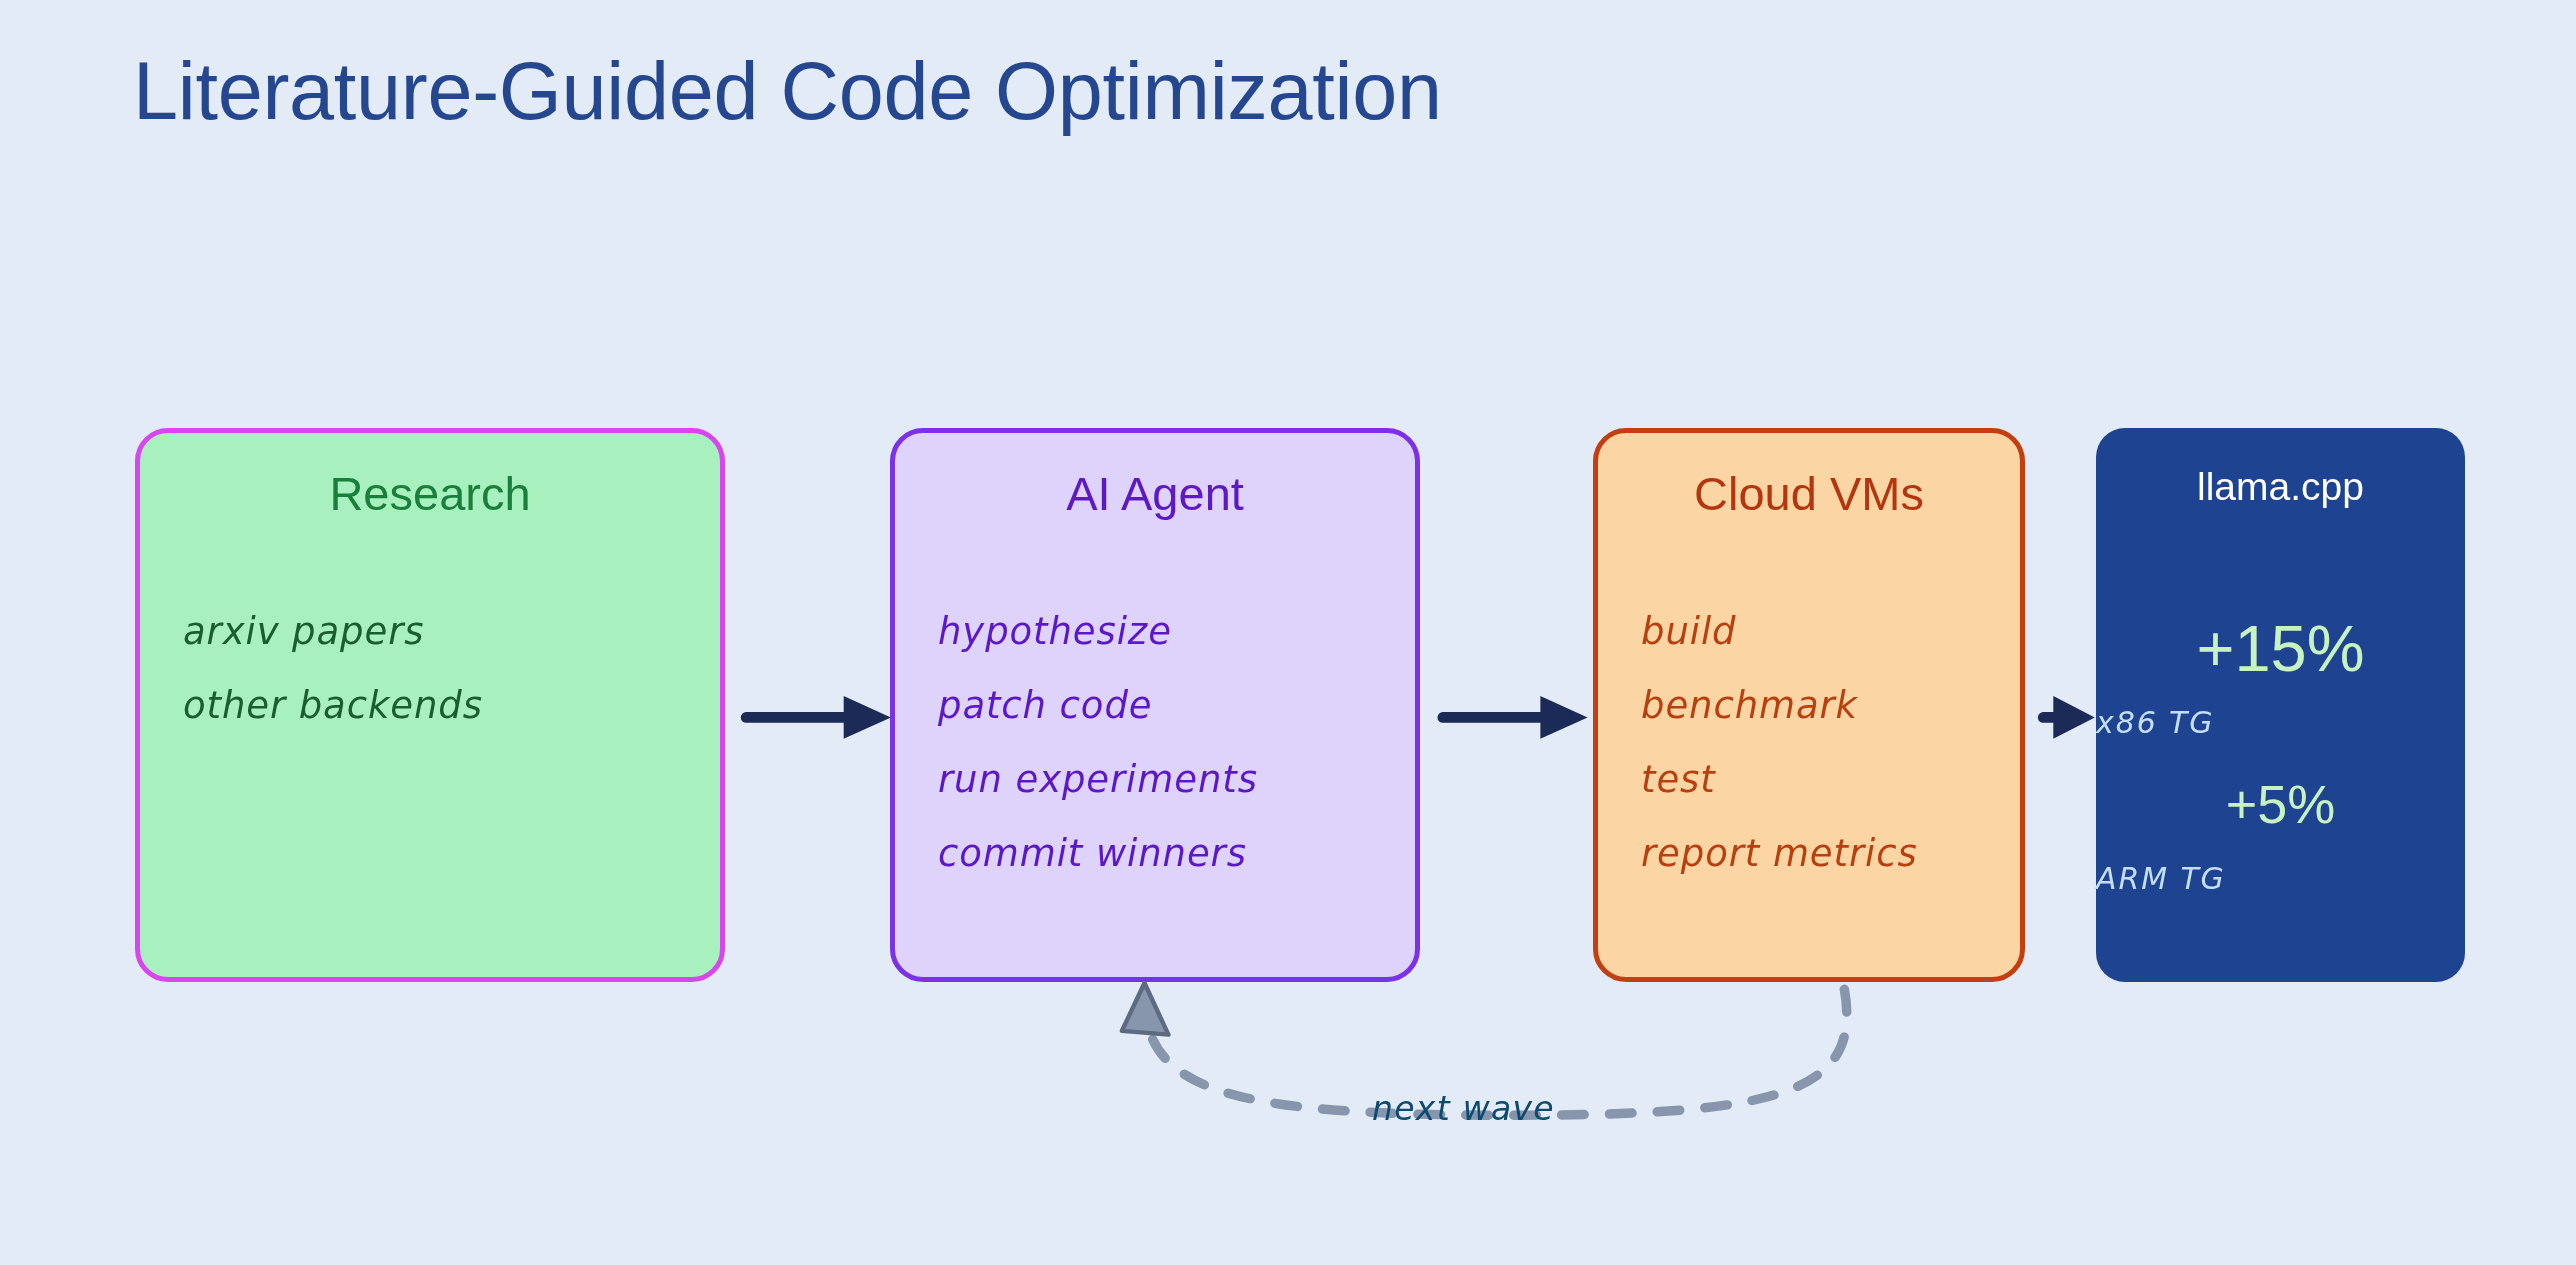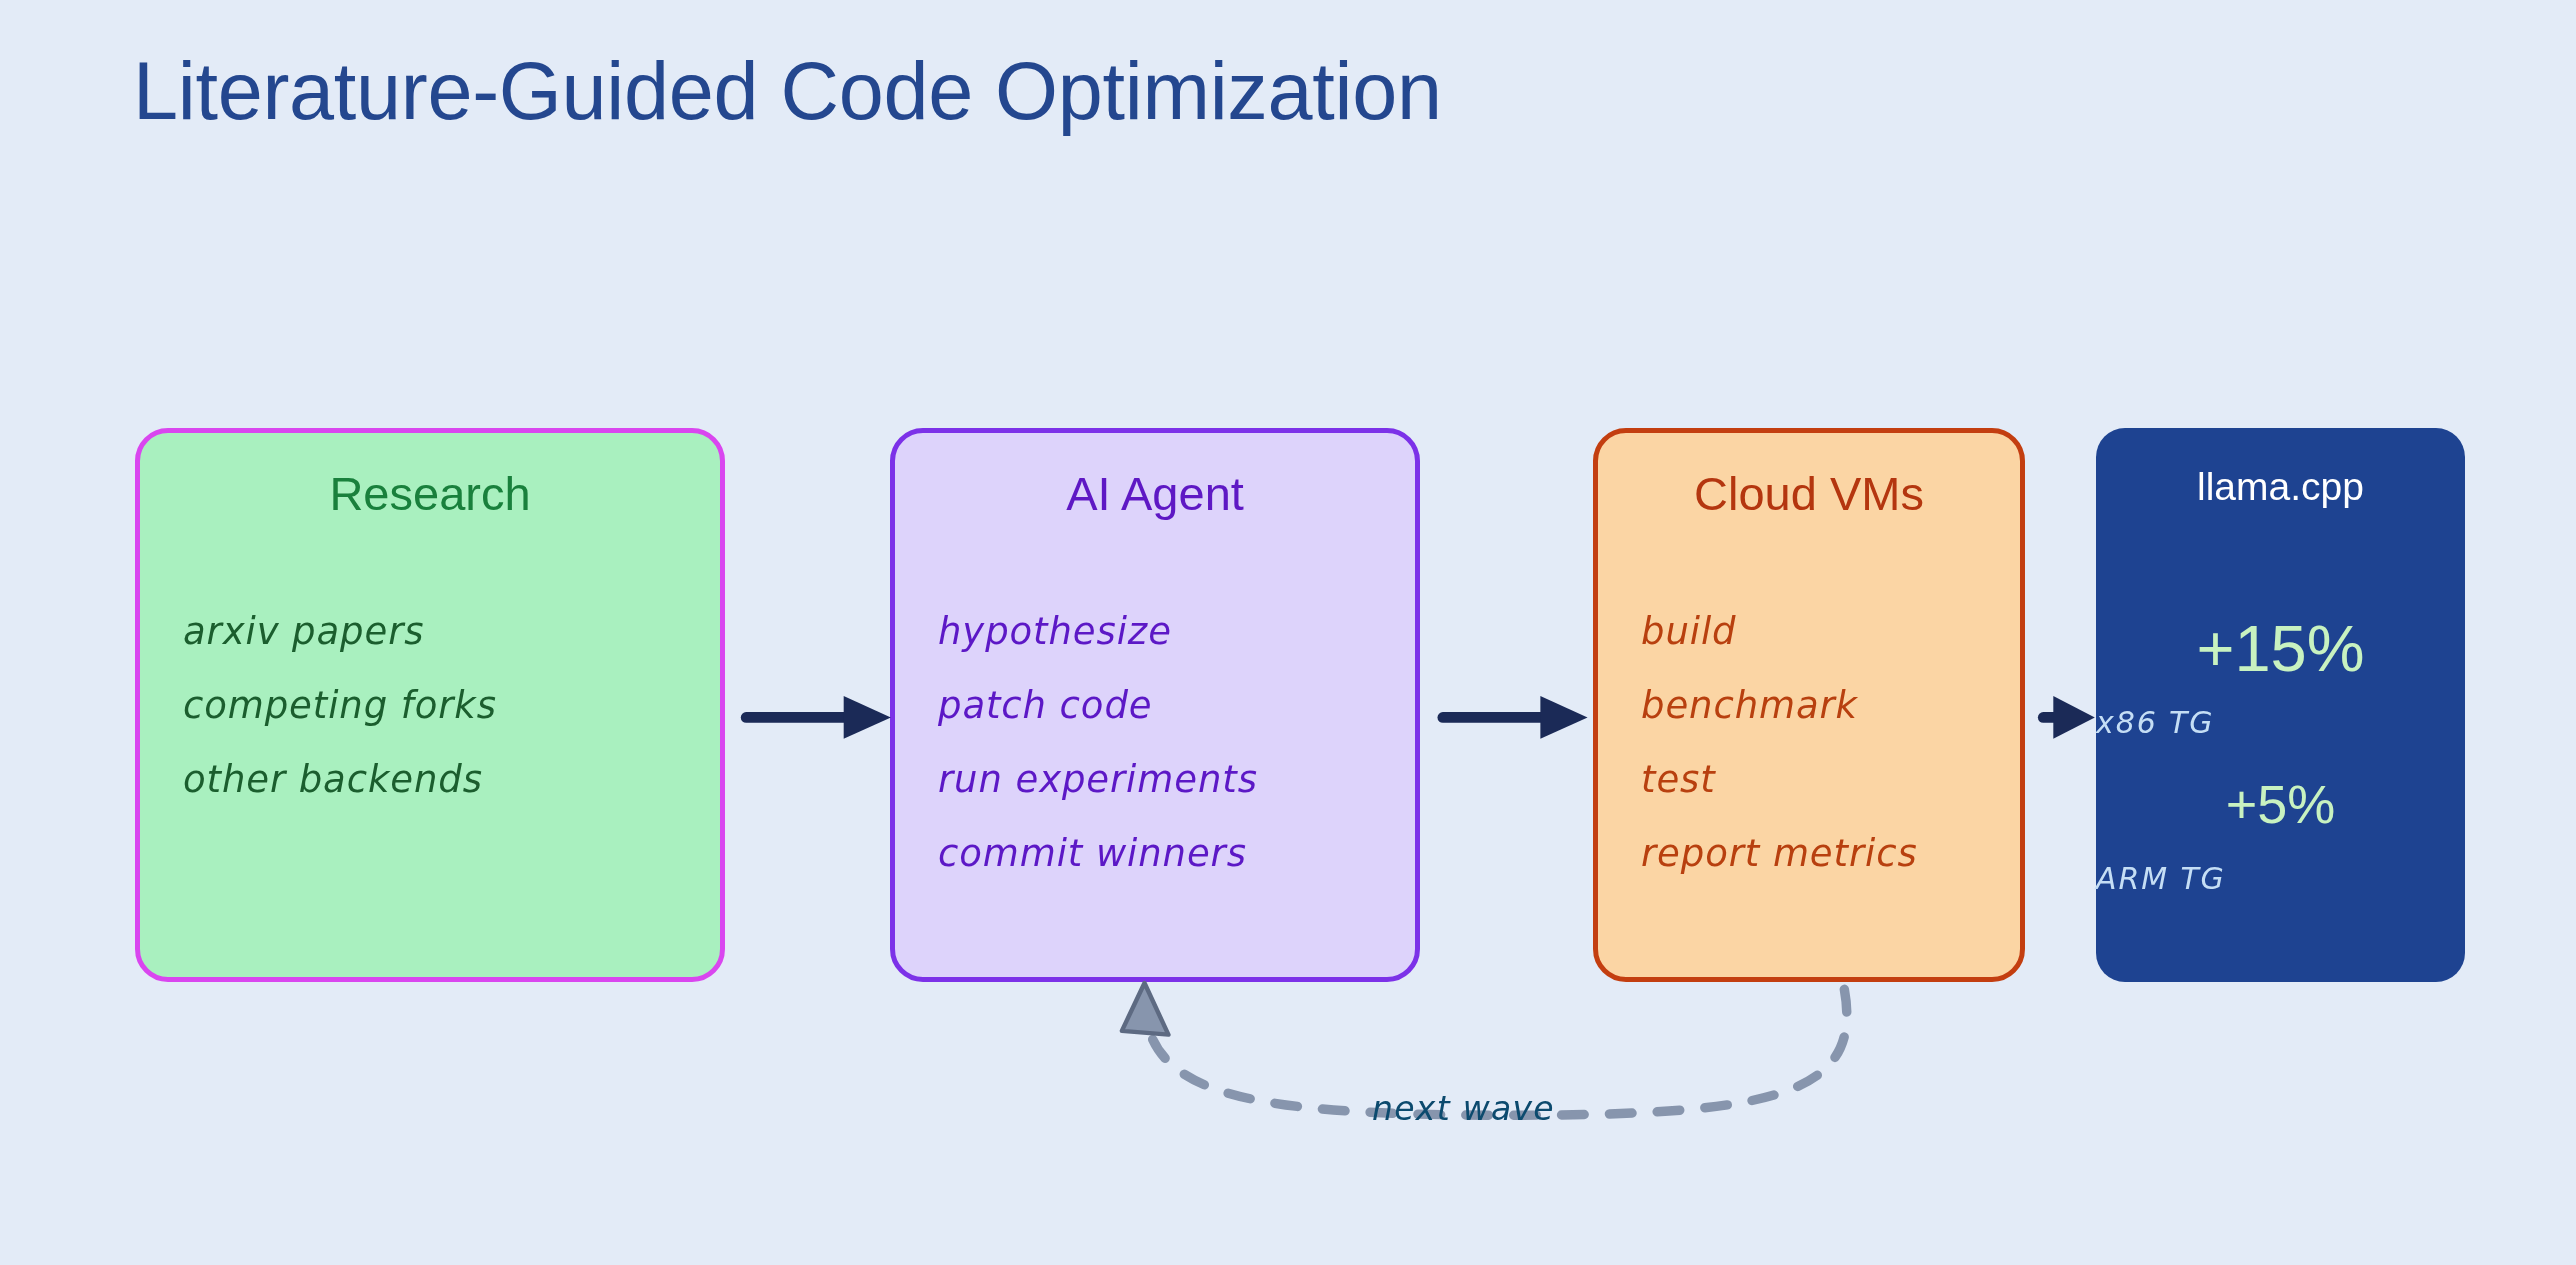--- a/index.html
+++ b/index.html
@@ -171,21 +171,20 @@
 
 <div id="canvas">
 
   <div id="page-title">Literature-Guided Code Optimization</div>
 
 
   <div class="node" id="node-research">
     <div class="node-title">Research</div>
     <div class="node-items">
       <div class="node-item">arxiv papers</div>
-      <div class="node-item">competing forks</div>
       <div class="node-item">other backends</div>
     </div>
   </div>
 
   <div class="node" id="node-agent">
     <div class="node-title">AI Agent</div>
     <div class="node-items">
       <div class="node-item">hypothesize</div>
       <div class="node-item">patch code</div>
       <div class="node-item">run experiments</div>

